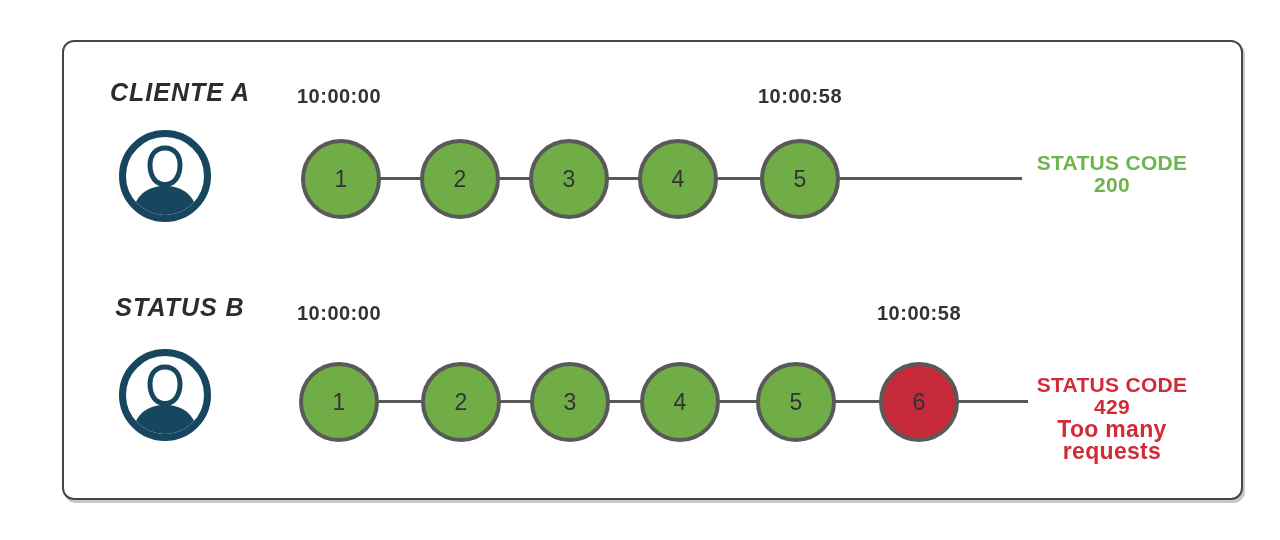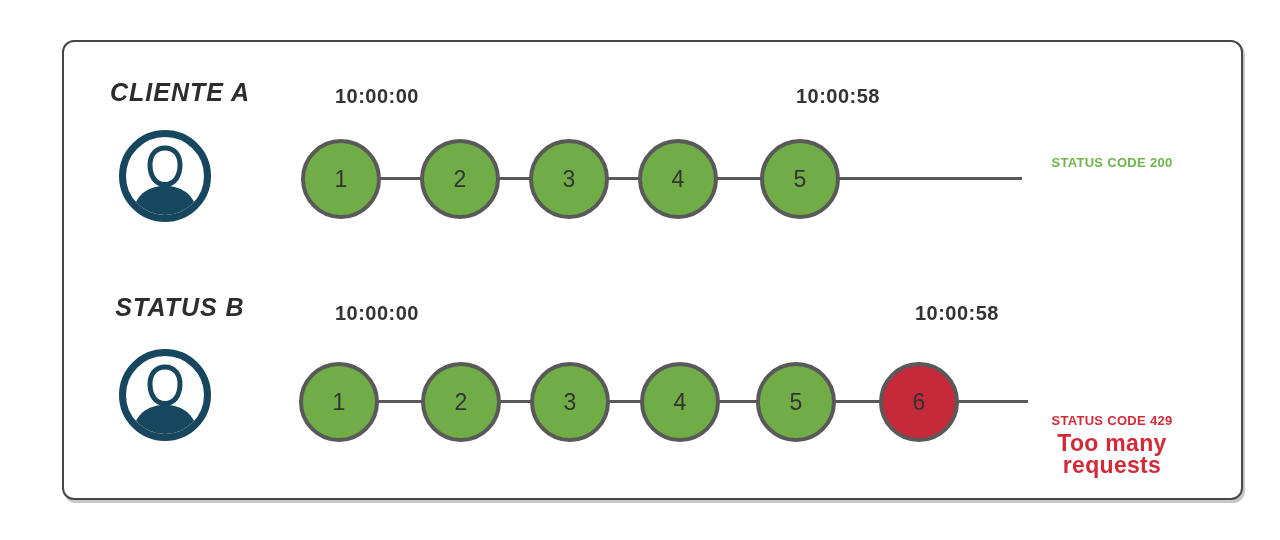--- a/index.html
+++ b/index.html
@@ -24,36 +24,36 @@
   .row-layer{position:absolute;inset:0;text-decoration:underline;}
 
   .client-label{
     position:absolute;width:180px;text-align:center;
     font-size:25px;font-weight:700;font-style:italic;letter-spacing:1px;
     color:var(--text_dark);
   }
   .client-icon{position:absolute;width:96px;height:96px;}
 
   .timestamp{
-    position:absolute;width:160px;text-align:right;
+    position:absolute;width:160px;text-align:center;
     font-size:20px;font-weight:700;color:#333333;letter-spacing:.5px;
   }
 
   .timeline{position:absolute;height:3px;background:var(--line);}
 
   .request-circle{
     position:absolute;width:80px;height:80px;border-radius:50%;
     border:4px solid var(--line);background:var(--ok);
     display:flex;align-items:center;justify-content:center;
     font-size:23px;color:#333333;
   }
   .request-circle.blocked{background:var(--blocked);}
 
   .status-block{position:absolute;width:176px;text-align:center;line-height:22px;}
-  .status-code{font-size:13px;font-weight:700;letter-spacing:.3px;}
+  .status-code{font-size:21px;font-weight:700;letter-spacing:.3px;}
   .status-msg-a{font-size:19px;font-weight:700;}
   .status-msg-b{font-size:23px;font-weight:700;letter-spacing:.3px;}
   .status-ok{color:var(--ok_text);}
   .status-blocked{color:var(--blocked_text);}
 
   .user-icon .ring{fill:none;stroke:var(--icon);stroke-width:7;}
   .user-icon .body{fill:var(--icon);}
   .user-icon .head{fill:#ffffff;stroke:var(--icon);stroke-width:5;}
 </style>
 </head>
@@ -120,17 +120,17 @@
 
   <div class="timeline" style="left:339px;top:400px;width:689px;"></div>
 
   <div class="request-circle" style="left:299px;top:362px;">1</div>
   <div class="request-circle" style="left:421px;top:362px;">2</div>
   <div class="request-circle" style="left:530px;top:362px;">3</div>
   <div class="request-circle" style="left:640px;top:362px;">4</div>
   <div class="request-circle" style="left:756px;top:362px;">5</div>
   <div class="request-circle blocked" style="left:879px;top:362px;">6</div>
 
-  <div class="status-block status-blocked" style="left:1024px;top:374px;margin-top:36px;">
+  <div class="status-block status-blocked" style="left:1024px;top:374px;">
     <div class="status-code">STATUS CODE 429</div>
     <div class="status-msg-b">Too many requests</div>
   </div>
 </div>
 
 </body></html>

